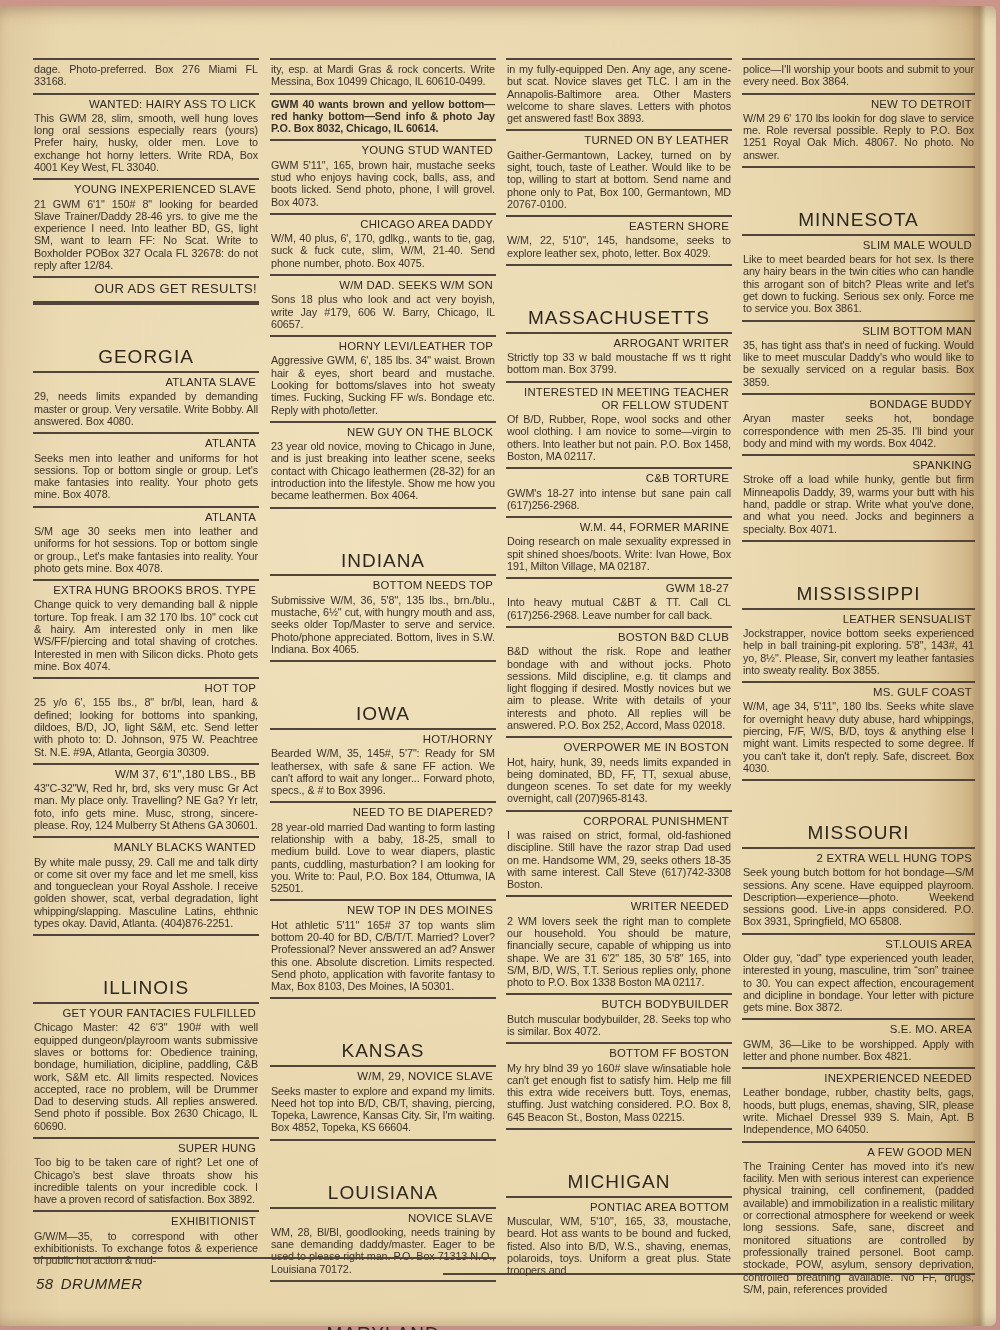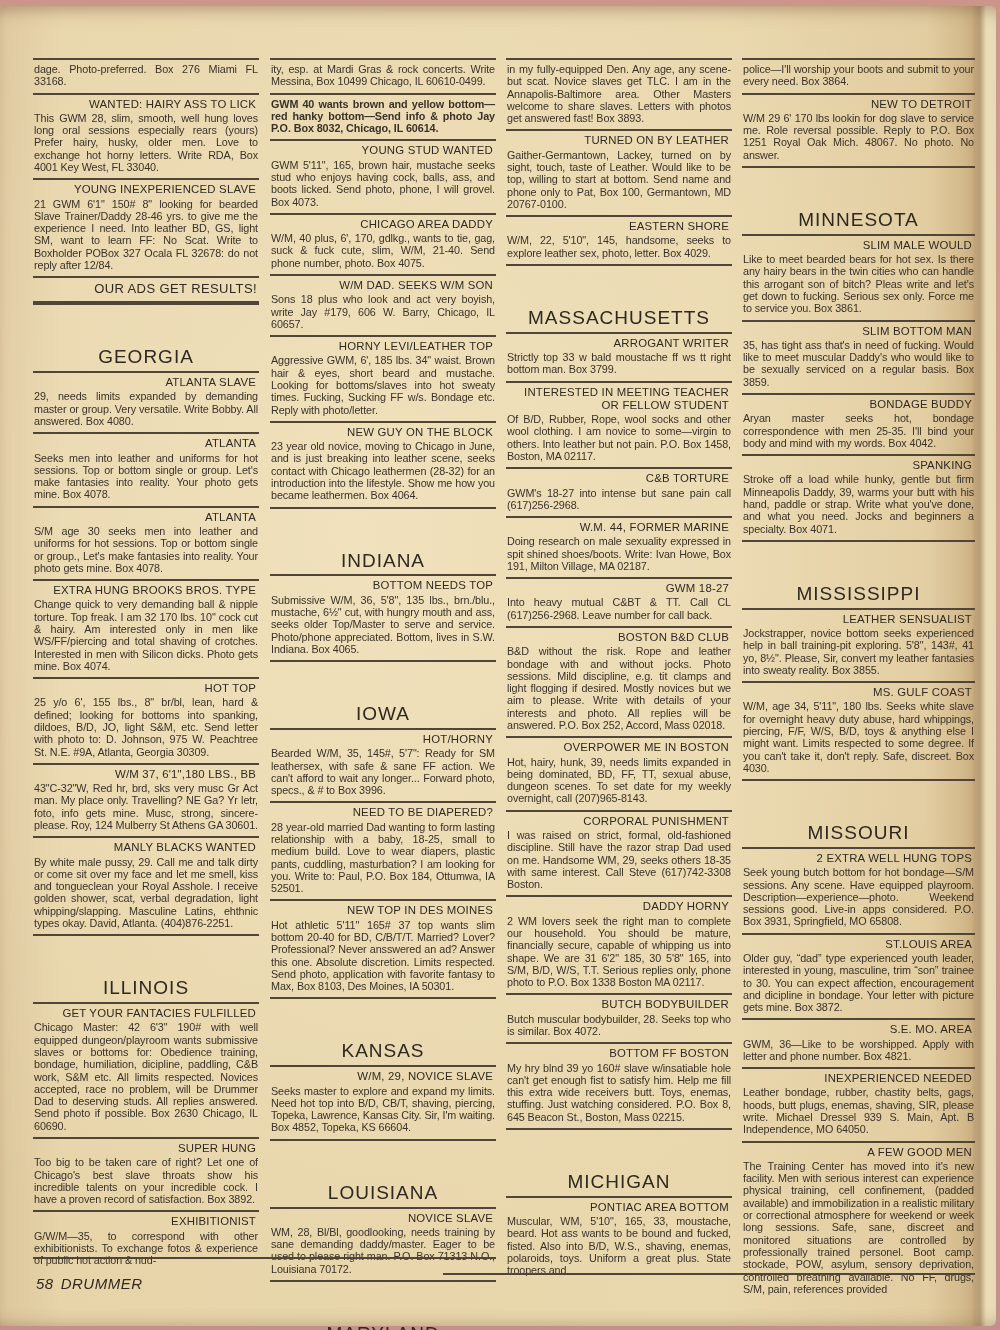--- a/index.html
+++ b/index.html
@@ -229,21 +229,21 @@
       </div>
       <div class="item ad">
         <div class="h">OVERPOWER ME IN BOSTON</div>
         <div class="b">Hot, hairy, hunk, 39, needs limits expanded in being dominated, BD, FF, TT, sexual abuse, dungeon scenes. To set date for my weekly overnight, call (207)965-8143.</div>
       </div>
       <div class="item ad">
         <div class="h">CORPORAL PUNISHMENT</div>
         <div class="b">I was raised on strict, formal, old-fashioned discipline. Still have the razor strap Dad used on me. Handsome WM, 29, seeks others 18-35 with same interest. Call Steve (617)742-3308 Boston.</div>
       </div>
       <div class="item ad">
-        <div class="h">DADDY HORNY</div>
+        <div class="h">WRITER NEEDED</div>
         <div class="b">2 WM lovers seek the right man to complete our household. You should be mature, financially secure, capable of whipping us into shape. We are 31 6'2" 185, 30 5'8" 165, into S/M, B/D, W/S, T.T. Serious replies only, phone photo to P.O. Box 1338 Boston MA 02117.</div>
       </div>
       <div class="item ad">
         <div class="h">BUTCH BODYBUILDER</div>
         <div class="b">Butch muscular bodybuilder, 28. Seeks top who is similar. Box 4072.</div>
       </div>
       <div class="item ad">
         <div class="h">BOTTOM FF BOSTON</div>
         <div class="b">My hry blnd 39 yo 160# slave w/insatiable hole can't get enough fist to satisfy him. Help me fill this extra wide receivers butt. Toys, enemas, stuffing. Just watching considered. P.O. Box 8, 645 Beacon St., Boston, Mass 02215.</div>
       </div>

